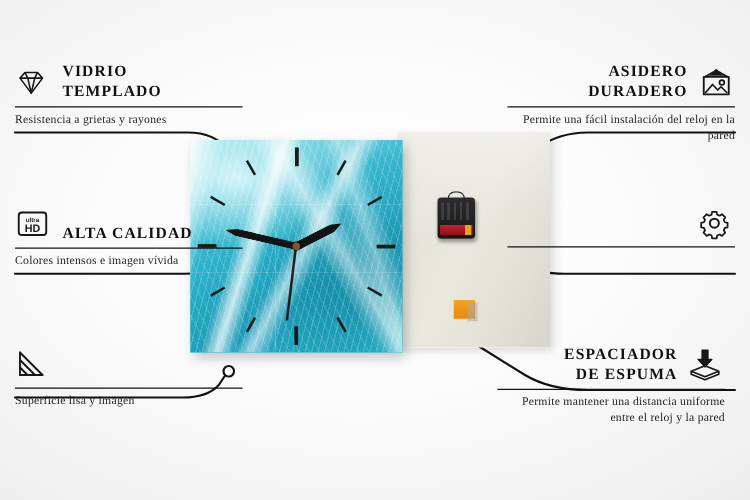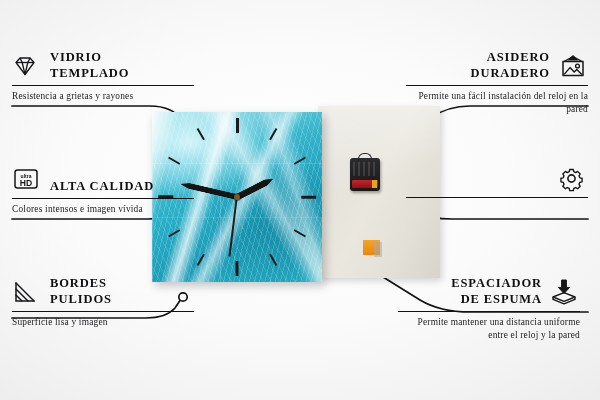--- a/index.html
+++ b/index.html
@@ -367,24 +367,20 @@
   <div class="feature left" id="feat-bordes">
     <div class="feat-head">
       <span class="feat-icon">
         <svg width="28" height="26" viewBox="0 0 28 26" fill="none" stroke="currentColor" stroke-width="1.5" stroke-linecap="round">
           <path d="M4 4 L22 22"></path>
           <path d="M4 10 L16 22"></path>
           <path d="M4 16 L10 22"></path>
           <path d="M4 4 L4 22 L22 22"></path>
         </svg>
       </span>
-      <span class="feat-title">
-        <span>BORDES</span><br>
-        <span>PULIDOS</span>
-      </span>
     </div>
     <div class="feat-rule"></div>
     <div class="feat-desc">Superficie lisa y imagen</div>
   </div>
 
   <div class="feature right" id="feat-asidero">
     <div class="feat-head">
       <span class="feat-icon">
         <svg width="30" height="26" viewBox="0 0 30 26" fill="none" stroke="currentColor" stroke-width="1.4" stroke-linejoin="round">
           <path d="M15 2 L9.5 7.5 H20.5 Z" fill="currentColor" stroke="none"></path>

